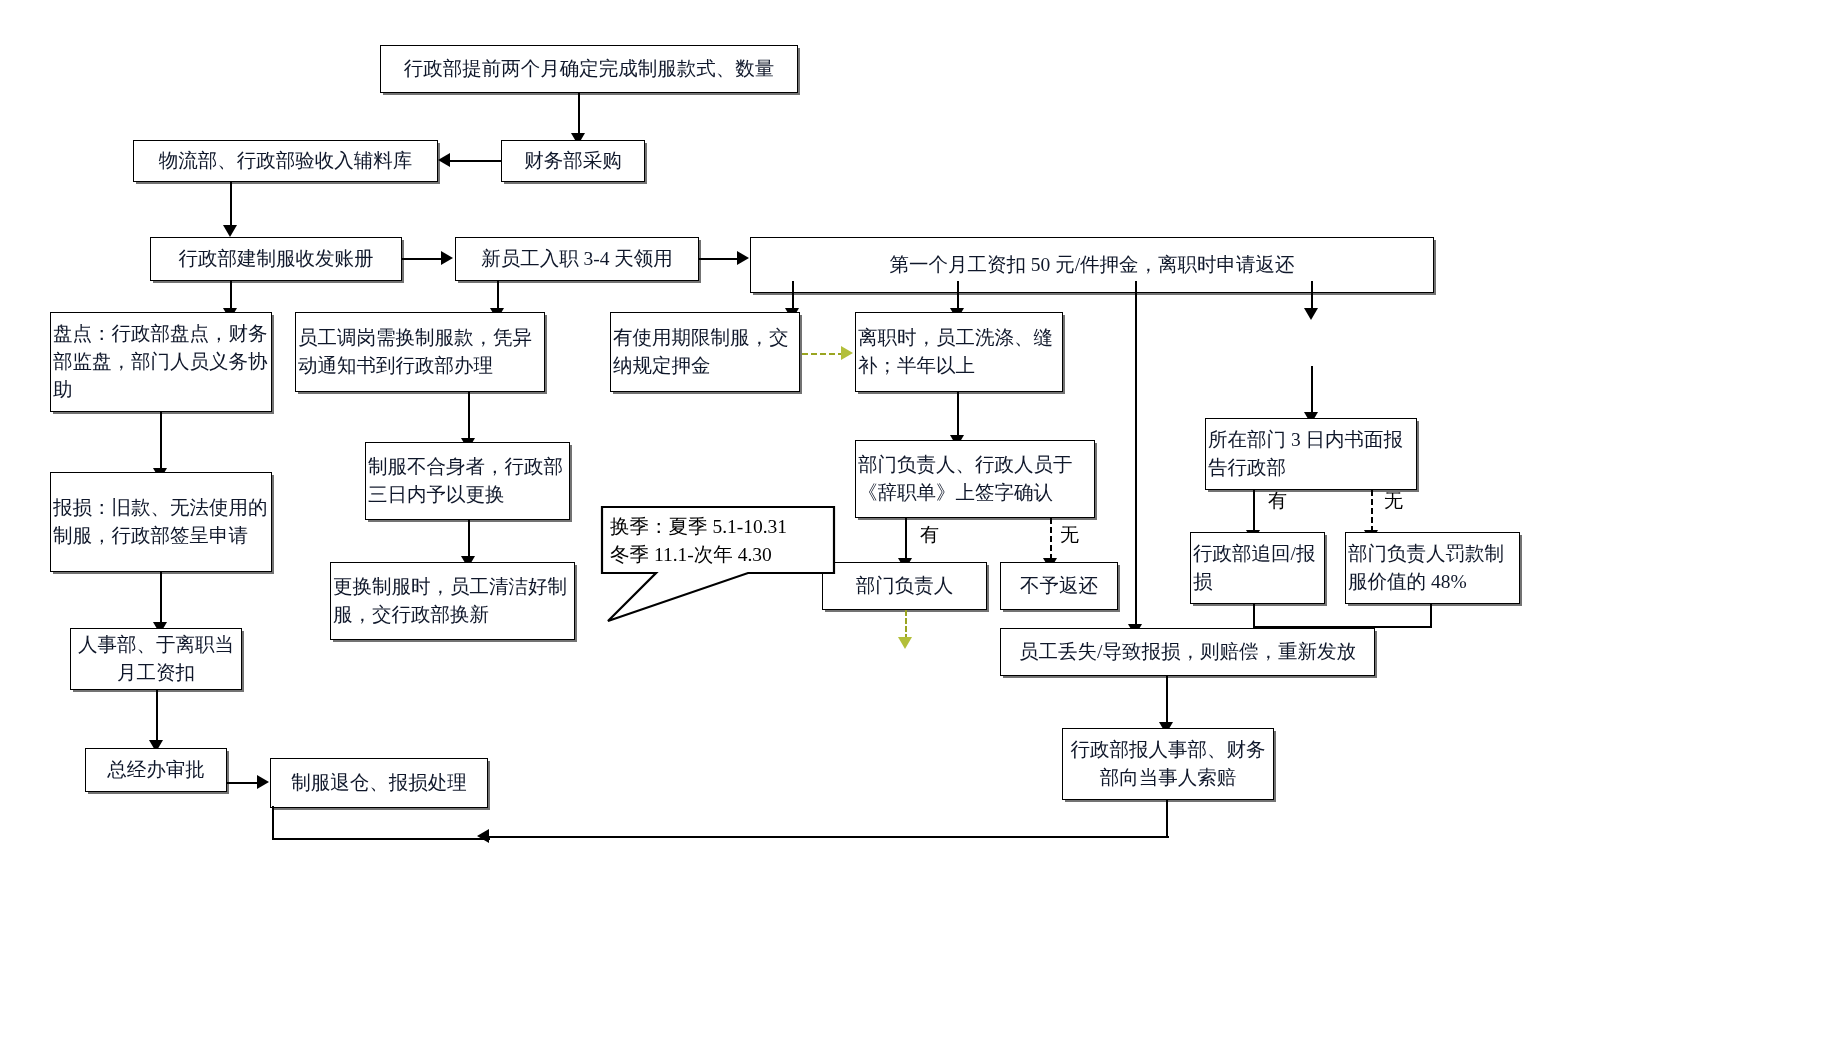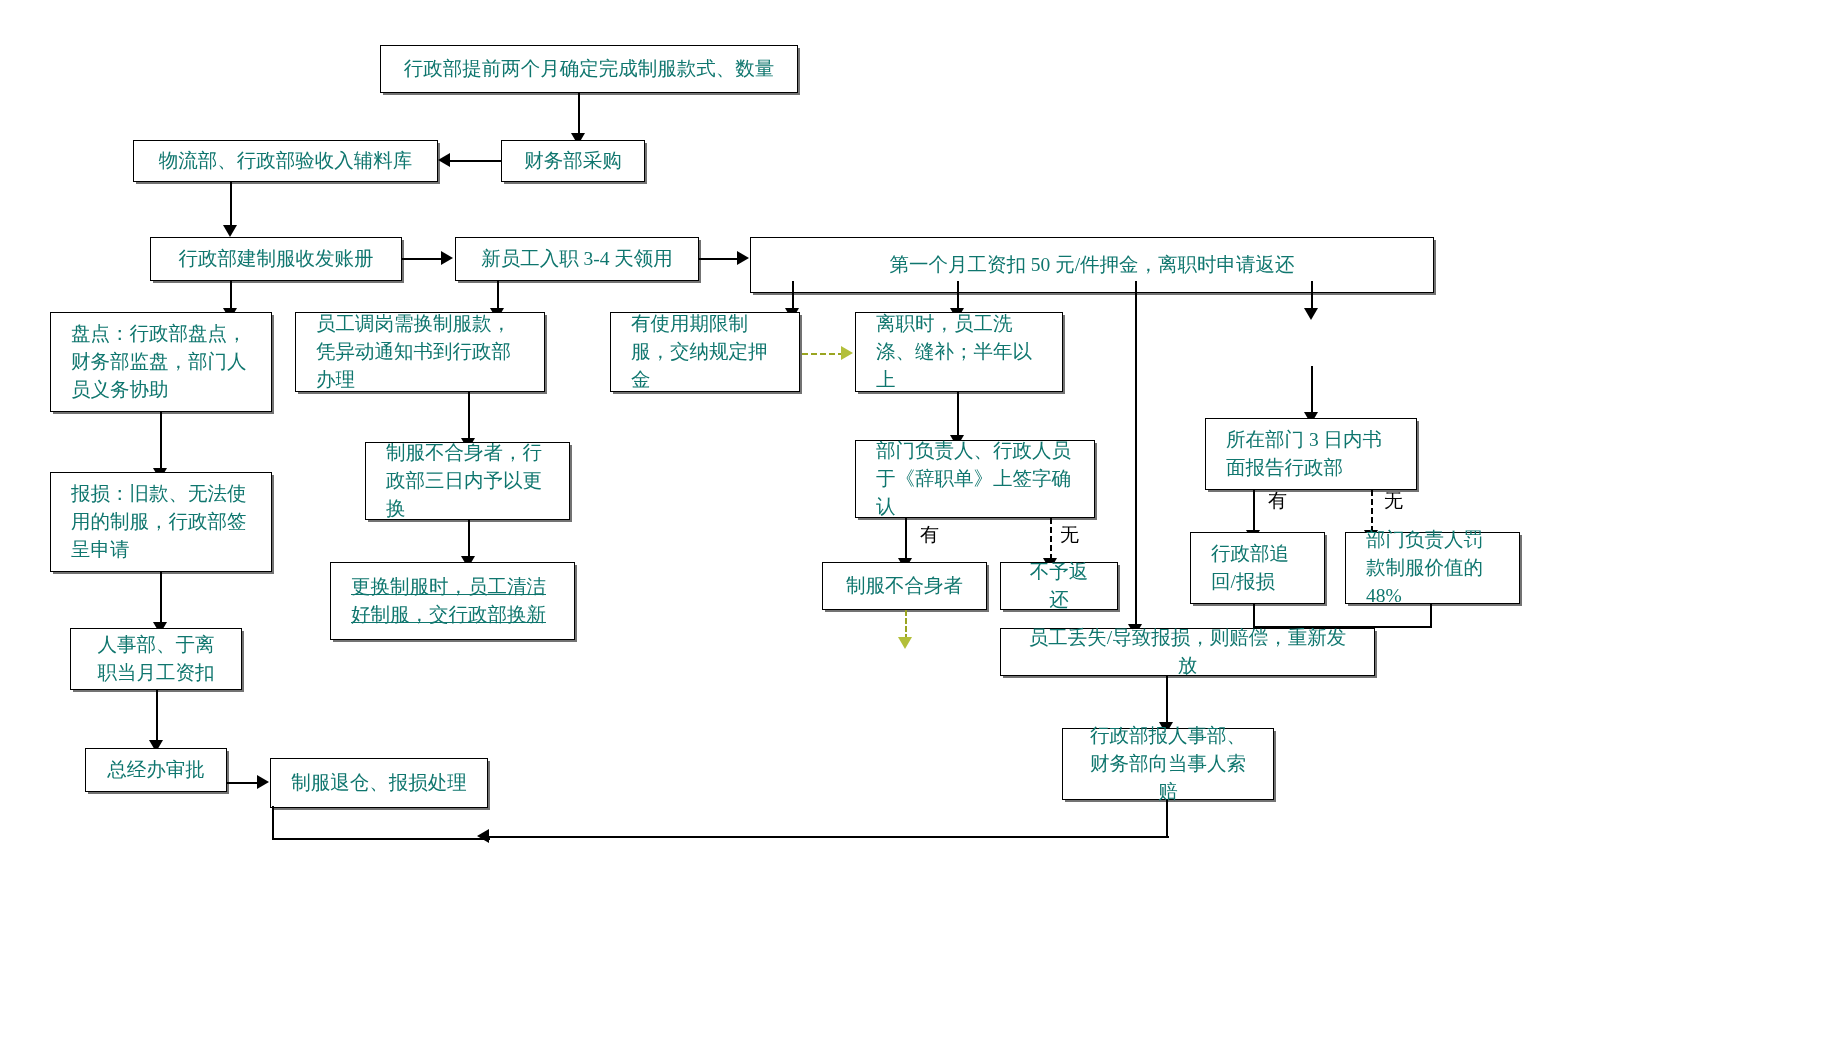--- a/index.html
+++ b/index.html
@@ -15,26 +15,26 @@
     width: 1830px;
     height: 1042px;
     background: #ffffff;
     overflow: hidden;
   }
   
   .box {
     position: absolute;
     border: 1.6px solid #000000;
     background: #ffffff;
-    color: #0f766e;
+    color: #0f172a;
     font-size: 19.5px;
     line-height: 1.42;
     display: flex;
     align-items: center;
-    padding: 4px 20px;
+    padding: 4px 2px;
     white-space: pre-line;
     box-shadow: 2.5px 2.5px 0 -0.5px rgba(0,0,0,0.55);
   }
   .box.ctr { justify-content: center; text-align: center; }
   .box.lft { justify-content: flex-start; text-align: left; }
 
   
   .ln {
     position: absolute;
     background: #000000;
@@ -221,40 +221,47 @@
   <div class="dash-v" style="left:1371px; top:490px; height:42px;"></div>
   <div class="ah ah-d" style="left:1364px; top:530px;"></div>
   <div class="edge-label" style="left:1384px; top:488px;">无</div>
 
   <div class="ln lnv" style="left:160px; top:572px; height:52px;"></div>
   <div class="ah ah-d" style="left:153px; top:622px;"></div>
 
   <div class="ln lnv" style="left:468px; top:520px; height:38px;"></div>
   <div class="ah ah-d" style="left:461px; top:556px;"></div>
 
-  <div class="box lft" style="left:330px; top:562px; width:245px; height:78px;text-decoration:underline;">
+  <div class="box lft" style="left:330px; top:562px; width:245px; height:78px;">
     <span>更换制服时，员工清洁好制服，交行政部换新</span>
   </div>
 
   <div class="box ctr" style="left:822px; top:562px; width:165px; height:48px;">
-    <span>制服不合身者</span>
+    <span>部门负责人</span>
   </div>
 
   <div class="box ctr" style="left:1000px; top:562px; width:118px; height:48px;">
     <span>不予返还</span>
   </div>
 
   <div class="box lft" style="left:1190px; top:532px; width:135px; height:72px;">
     <span>行政部追回/报损</span>
   </div>
 
   <div class="box lft" style="left:1345px; top:532px; width:175px; height:72px;">
     <span>部门负责人罚款制服价值的 48%</span>
   </div>
 
+  <div class="callout" style="left:598px; top:505px; width:240px; height:120px;">
+    <svg width="240" height="120" viewBox="0 0 240 120">
+      <path d="M4,2 L236,2 L236,68 L150,68 L10,116 L58,68 L4,68 Z" fill="#ffffff" stroke="#000000" stroke-width="2.2" stroke-linejoin="miter"></path>
+    </svg>
+    <div class="co-text">换季：夏季 5.1-10.31
+冬季 11.1-次年 4.30</div>
+  </div>
 
   <div class="olive-v" style="left:905px; top:610px; height:30px;"></div>
   <div class="ah ah-olive-d" style="left:898px; top:637px;"></div>
 
   <div class="ln lnv" style="left:1253px; top:604px; height:24px;"></div>
 
   <div class="ln lnv" style="left:1430px; top:604px; height:24px;"></div>
 
   <div class="box ctr" style="left:70px; top:628px; width:172px; height:62px;">
     <span>人事部、于离职当月工资扣</span>

